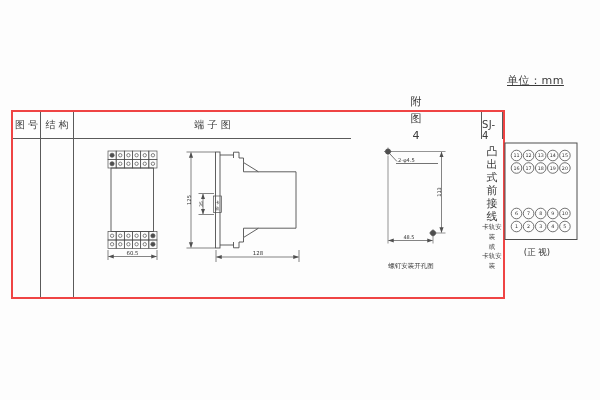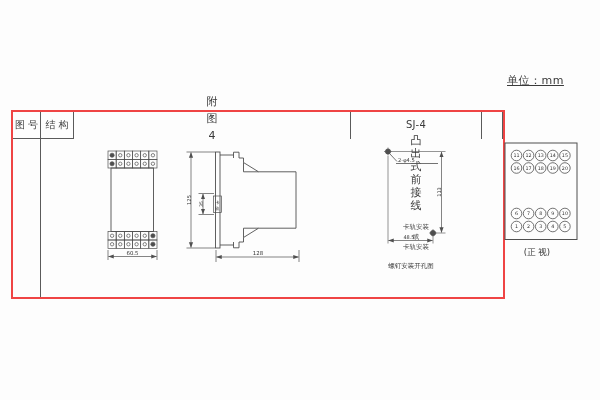--- a/index.html
+++ b/index.html
@@ -33,34 +33,35 @@
     padding-bottom:14px;font-size:11px;
   }
   .figure-col .vchar{line-height:17px;}
   .struct-col{
     display:flex;flex-direction:column;align-items:center;
     padding-top:7px;font-size:11px;
   }
   .struct-model{font-size:10px;margin-bottom:4px;letter-spacing:.3px;}
   .struct-col .vchar{line-height:13px;}
   .struct-notes{
-    margin-top:11px;font-size:6.5px;line-height:1.5;text-align:center;
+    font-size:6.5px;line-height:1.5;text-align:center;
     display:flex;flex-direction:column;align-items:center;color:#444;
   }
   svg.draw-layer{position:absolute;left:0;top:0;pointer-events:none;}
   svg.draw-layer text{fill:#333;stroke:none;}
 </style>
 </head>
 <body>
 
 <div class="unit-label">单位：mm</div>
 
 <div class="sheet-table">
   <div class="hcell">图 号</div>
   <div class="hcell">结 构</div>
+  <div class="hcell last">端 子 图</div>
 
   <div class="bcell figure-col">
       <span class="vchar">附</span>
       <span class="vchar">图</span>
       <span class="vchar">4</span>
     </div>
 
   <div class="bcell struct-col">
     <div class="struct-model">SJ-4</div>
     <div class="struct-chars" style="display:flex;flex-direction:column;align-items:center;">

